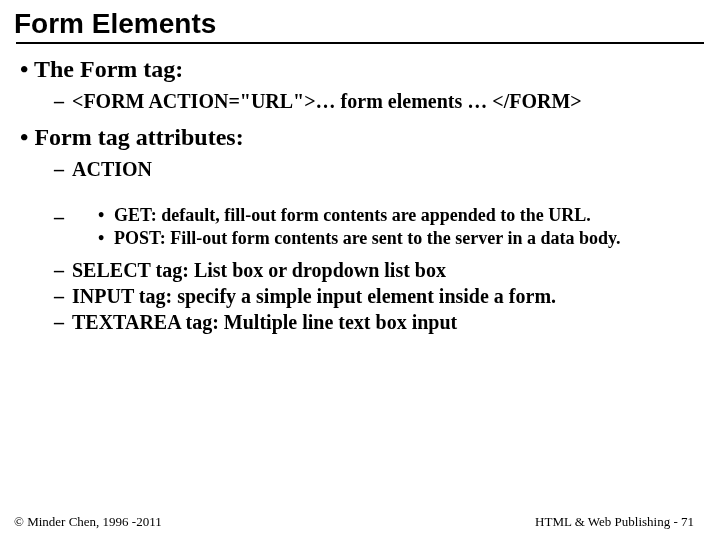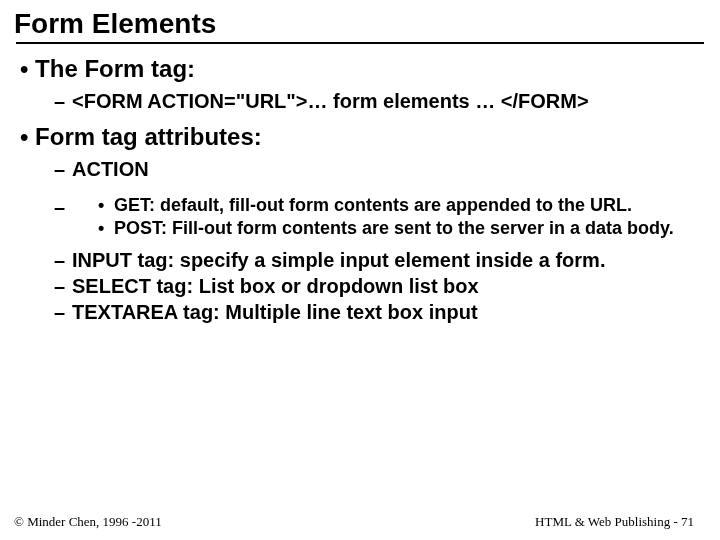--- a/index.html
+++ b/index.html
@@ -17,30 +17,31 @@
     font-weight: bold;
     padding-bottom: 2px;
   }
   .rule {
     border: none;
     border-top: 2.5px solid #000;
     margin: 0 2px 10px 2px;
   }
   .content {
     font-size: 20px;
+    font-family: Liberation Serif, serif;
   }
   ul.top { list-style: none; padding-left: 0; }
   ul.top > li { margin-bottom: 2px; }
   .b1 { font-weight: bold; font-size: 24px; line-height: 1.25; }
   .b1::before { content: "• "; }
   .b1-wrap { padding-left: 6px; }
   ul.sub1 { list-style: none; padding-left: 34px; margin-top: 4px; margin-bottom: 8px; }
   ul.sub1 > li { font-weight: bold; font-size: 20px; line-height: 1.3; position: relative; padding-left: 18px; }
   ul.sub1 > li::before { content: "–"; position: absolute; left: 0; }
-  ul.sub2 { list-style: none; padding-left: 26px; margin-top: 12px; margin-bottom: 6px; }
+  ul.sub2 { list-style: none; padding-left: 26px; margin-top: 22px; margin-bottom: 6px; }
   ul.sub2 > li { font-weight: bold; font-size: 18px; line-height: 1.25; position: relative; padding-left: 16px; }
   ul.sub2 > li::before { content: "•"; position: absolute; left: 0; }
   .footer {
     position: absolute;
     bottom: 10px;
     left: 14px;
     right: 26px;
     display: flex;
     justify-content: space-between;
     font-size: 13px;
@@ -68,22 +69,22 @@
         <li>
           <ul class="sub2">
             <li>GET: default, fill-out form contents are appended to the URL.</li>
             <li>POST: Fill-out form contents are sent to the server in a data body.</li>
           </ul>
         </li>
       </ul>
     </li>
     <li class="b1-wrap">
       <ul class="sub1">
+        <li>SELECT tag: List box or dropdown list box</li>
         <li>INPUT tag: specify a simple input element inside a form.</li>
-        <li>SELECT tag: List box or dropdown list box</li>
         <li>TEXTAREA tag: Multiple line text box input</li>
       </ul>
     </li>
   </ul>
 </div>
 
 <div class="footer">
   <span>© Minder Chen, 1996 -2011</span>
   <span>HTML &amp; Web Publishing - 71</span>
 </div>

